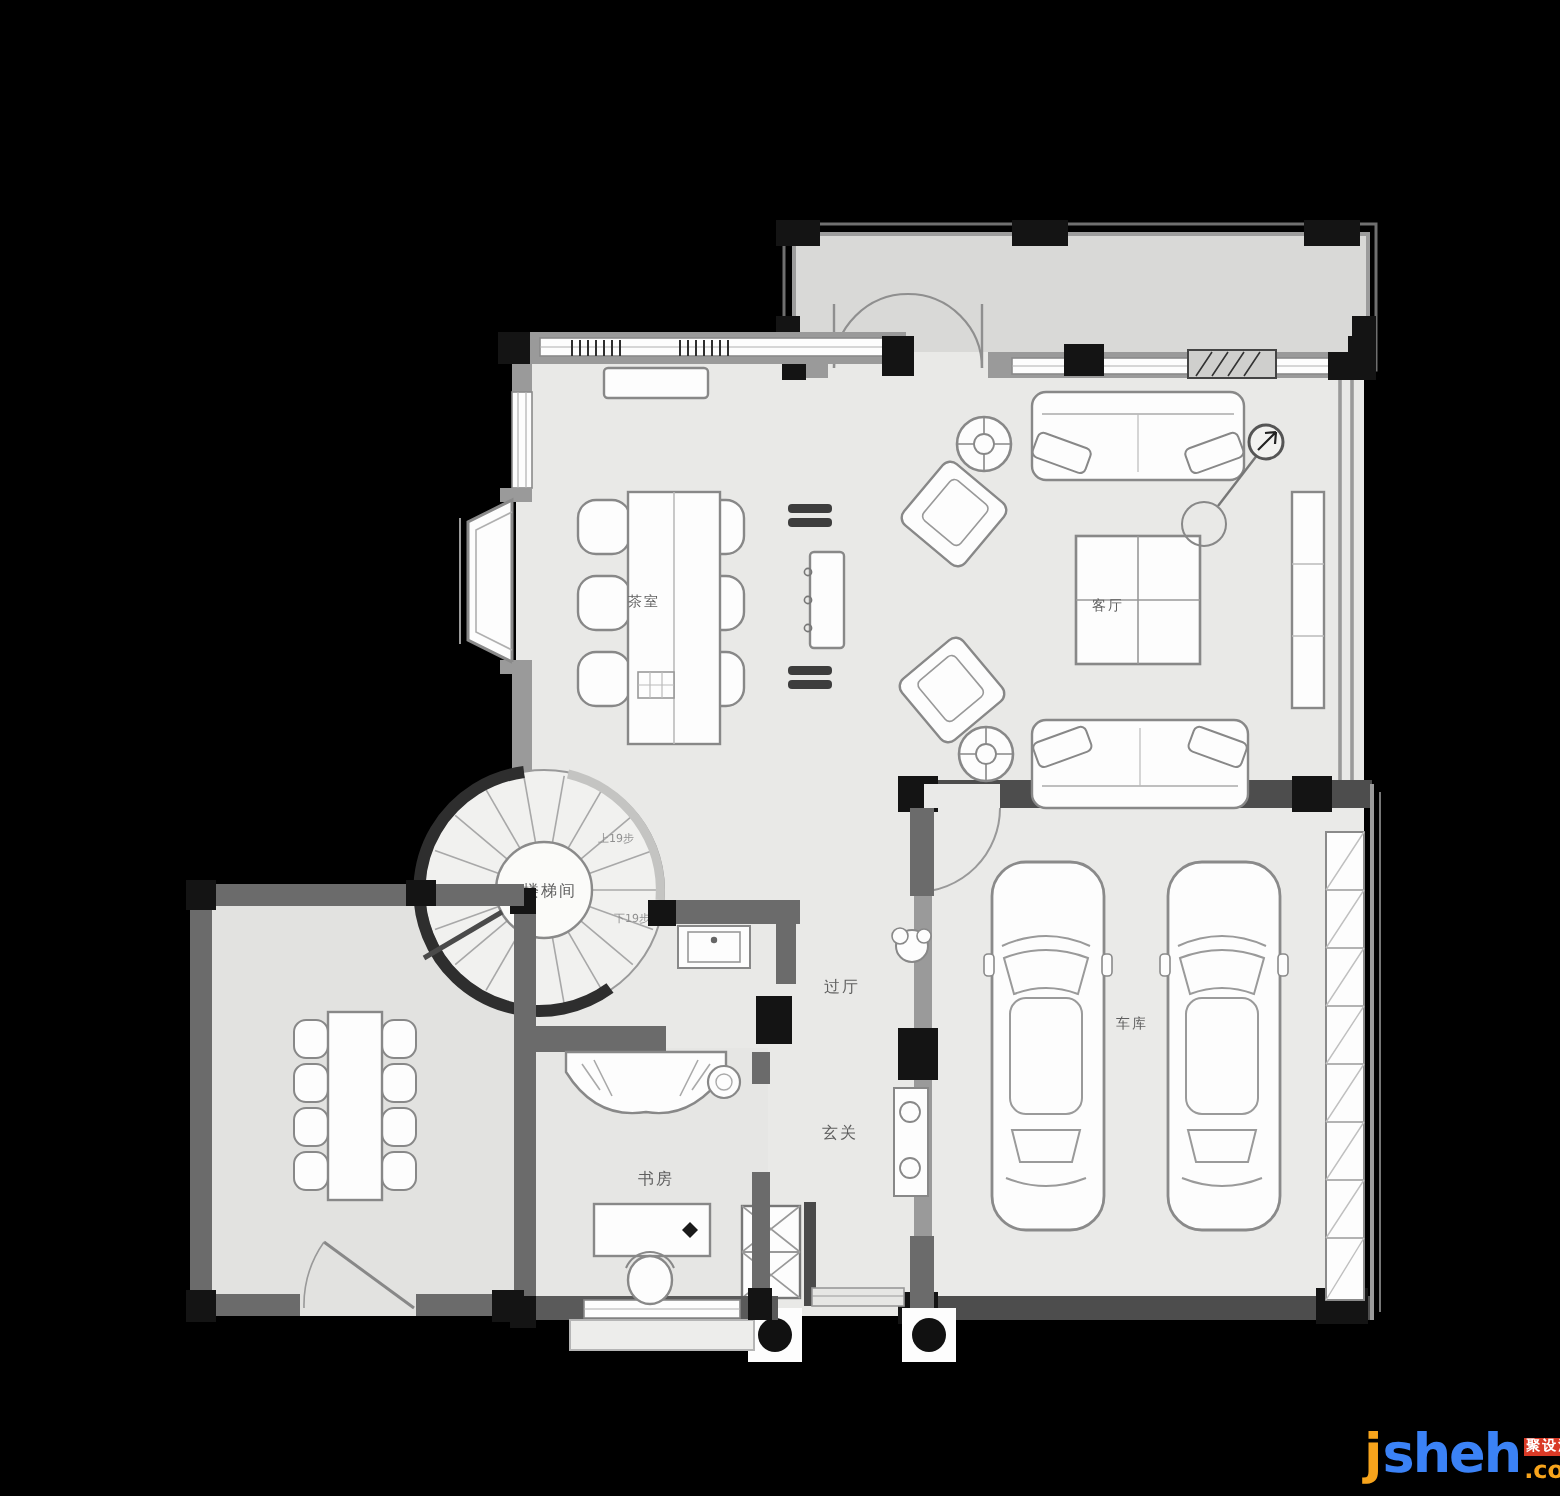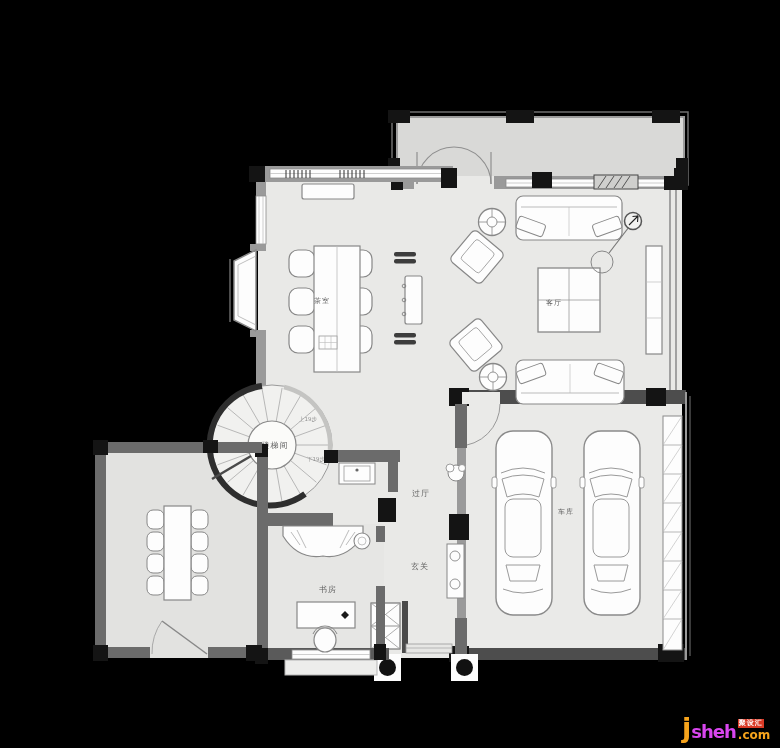--- a/index.html
+++ b/index.html
@@ -5,21 +5,21 @@
   html,body{margin:0;padding:0;background:#000;}
   .stage{position:relative;width:780px;height:748px;background:#000;overflow:hidden;
          font-family:"DejaVu Sans",sans-serif;}
   .plan-svg{position:absolute;left:0;top:0;display:block;}
   .rm{font-family:"DejaVu Sans",sans-serif;font-size:8px;fill:#5f5f5f;text-anchor:middle;letter-spacing:1px;}
   .rm-sm{font-size:7px;}
   .tiny{font-family:"DejaVu Sans",sans-serif;font-size:5.5px;fill:#8f8f8f;text-anchor:middle;letter-spacing:0;}
   .watermark{position:absolute;left:682px;top:714px;display:flex;align-items:flex-end;
              font-weight:bold;line-height:1;}
   .wm-j{color:#f7a41c;font-size:27px;}
-  .wm-sheh{color:#d946ef;font-size:18px;letter-spacing:-1px;}
+  .wm-sheh{color:#3b82f6;font-size:27px;letter-spacing:-1px;}
   .wm-right{display:flex;flex-direction:column;align-items:flex-start;margin-left:2px;}
   .wm-cn{background:#d93a26;color:#fff;font-size:7px;padding:1px 1px;letter-spacing:1px;margin-bottom:1px;}
   .wm-com{color:#f7a41c;font-size:12px;}
 </style>
 </head>
 <body>
 
 <div class="stage">
 <svg class="plan-svg" width="780" height="748" viewBox="0 0 780 748">
 

